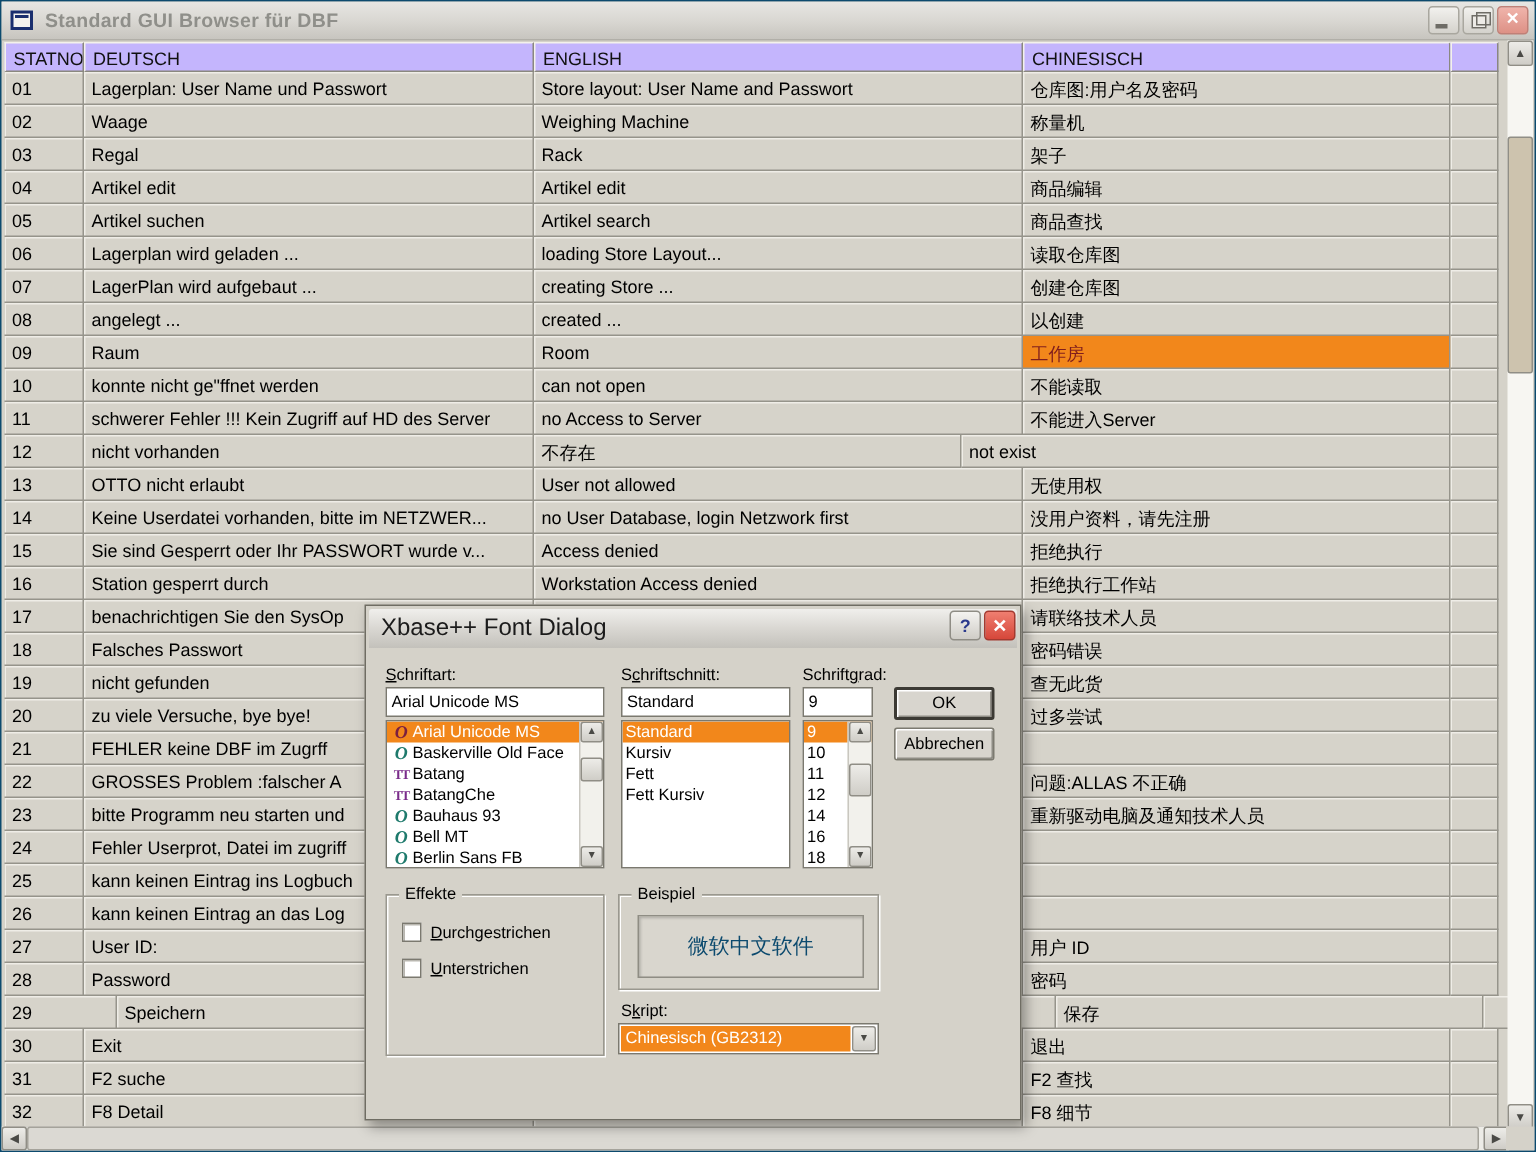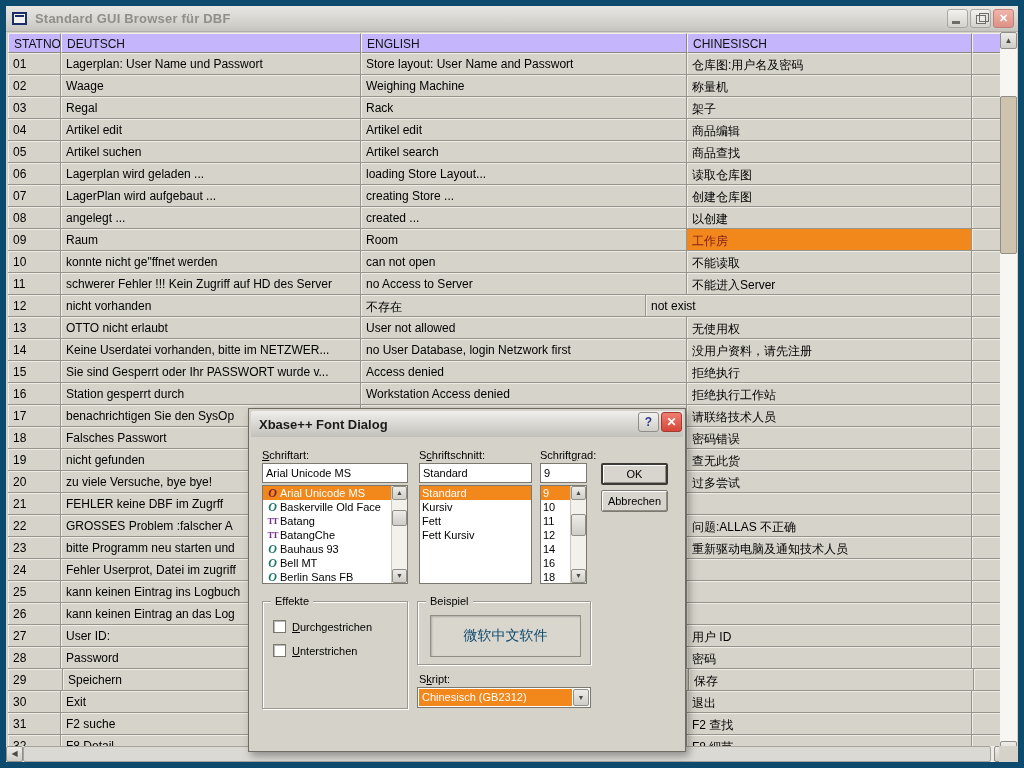--- a/index.html
+++ b/index.html
@@ -1,19 +1,19 @@
 <!DOCTYPE html>
 <html><head>
 <meta charset="utf-8">
 <style>
   html,body{margin:0;padding:0;background:#808080;}
   #root{
     position:relative;width:1024px;height:768px;overflow:hidden;
     background:#D5D2C9;font-family:"Liberation Sans",sans-serif;
-    border:6px solid #0c4a6e;box-sizing:border-box;
+    border:1px solid #0c4a6e;box-sizing:border-box;
   }
   
   .titlebar{
     position:absolute;left:0;top:0;width:100%;height:25px;
     background:linear-gradient(180deg,#E7E6E3 0%,#D8D6D1 55%,#C7C5BF 100%);
     border-bottom:1px solid #B1AFA8;display:flex;align-items:center;
   }
   .app-icon{width:15px;height:13px;margin:0 8px 0 6px;background:#F4F2EE;
     border:2px solid #1a2e6e;box-sizing:border-box;position:relative;}
   .app-icon:before{content:"";position:absolute;left:1px;right:1px;top:1px;height:2px;background:#1a2e6e;}
@@ -51,21 +51,21 @@
   .hscroll .sbtn{width:17px;height:16px;top:0;line-height:14px;}
   .vthumb{position:absolute;left:0;width:17px;background:#CDC3AE;border:1px solid #908E86;border-radius:2px;box-sizing:border-box;}
   .hthumb{position:absolute;top:0;height:16px;background:#DBD9D3;border:1px solid #A5A39B;border-radius:2px;box-sizing:border-box;}
   .corner{position:absolute;right:0;bottom:0;width:19px;height:16px;background:#D5D2C9;}
   
   .dialog{position:absolute;left:242px;top:402px;width:438px;height:344px;
     background:#D5D2C9;border:1px solid #6F6D63;box-shadow:3px 4px 8px rgba(0,0,0,.35);box-sizing:border-box;}
   .dlg-title{position:absolute;left:2px;top:2px;right:2px;height:26px;
     background:linear-gradient(180deg,#F0EFEC 0%,#D9D7D2 50%,#C3C1BB 100%);
     border-radius:2px 2px 0 0;display:flex;align-items:center;}
-  .dlg-title-text{font-size:13px;font-weight:bold;color:#1b1b1b;margin-left:8px;}
+  .dlg-title-text{font-size:16px;font-weight:normal;color:#1b1b1b;margin-left:8px;}
   .dlg-btns{position:absolute;right:3px;top:3px;display:flex;gap:2px;}
   .dbtn{width:21px;height:20px;border-radius:3px;border:1px solid #8F8D85;box-sizing:border-box;
     text-align:center;font-size:12px;line-height:18px;font-weight:bold;}
   .dbtn.help{background:linear-gradient(180deg,#F4F3F0,#CFCDC7);color:#2b3a8c;}
   .dbtn.close{background:linear-gradient(180deg,#EF7E70,#D6473A);border-color:#A33A30;color:#fff;}
   .dlg-label{position:absolute;font-size:11px;color:#000;}
   .u{text-decoration:underline;}
   .dlg-input{position:absolute;height:20px;background:#fff;border:1px solid #7B796F;
     box-sizing:border-box;font-family:"Liberation Sans",sans-serif;font-size:11px;padding:2px 3px;color:#000;}
   .listbox{position:absolute;background:#fff;border:1px solid #7B796F;box-sizing:border-box;overflow:hidden;}
@@ -316,21 +316,21 @@
           <div class="tcell" style="width: 32px;"></div>
         </div>
         <div class="trow">
           <div class="tcell" style="width: 53px;">28</div>
           <div class="tcell" style="width: 300px;">Password</div>
           <div class="tcell" style="width: 326px;"></div>
           <div class="tcell" style="width: 285px;">密码</div>
           <div class="tcell" style="width: 32px;"></div>
         </div>
         <div class="trow">
-          <div class="tcell" style="width: 55px;">29</div>
+          <div class="tcell" style="width: 75px;">29</div>
           <div class="tcell" style="width: 300px;">Speichern</div>
           <div class="tcell" style="width: 326px;"></div>
           <div class="tcell" style="width: 285px;">保存</div>
           <div class="tcell" style="width: 32px;"></div>
         </div>
         <div class="trow">
           <div class="tcell" style="width: 53px;">30</div>
           <div class="tcell" style="width: 300px;">Exit</div>
           <div class="tcell" style="width: 326px;"></div>
           <div class="tcell" style="width: 285px;">退出</div>

